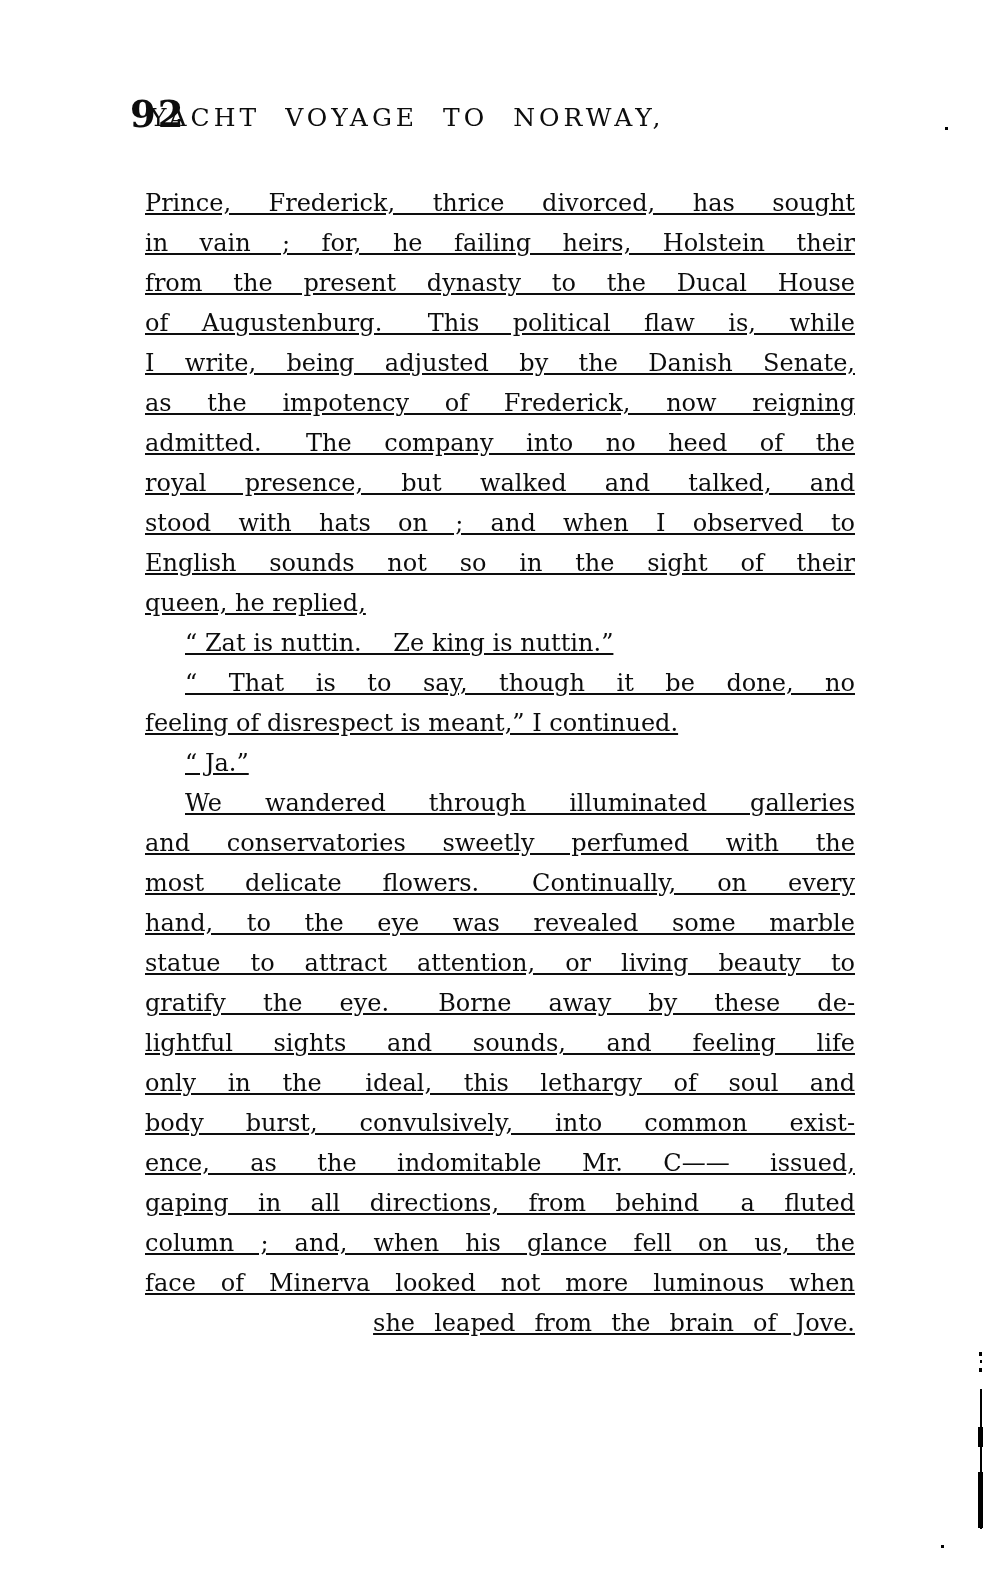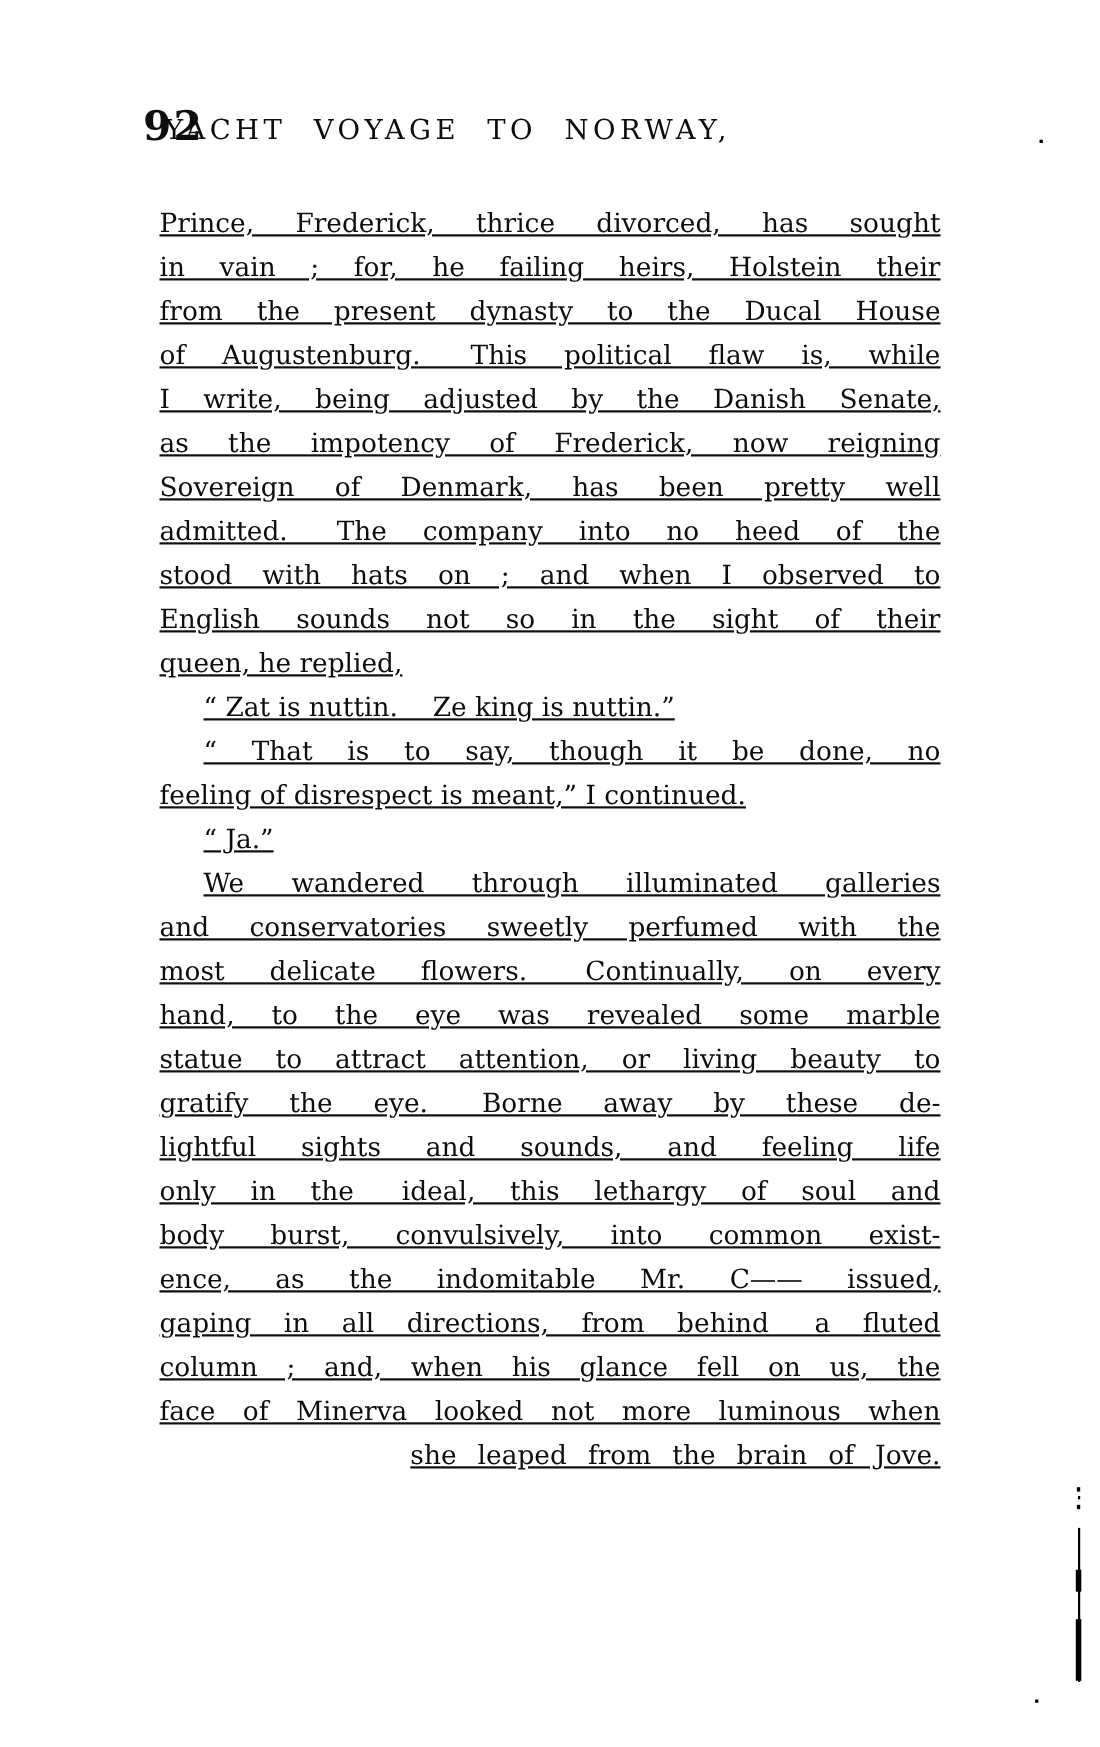--- a/index.html
+++ b/index.html
@@ -66,22 +66,22 @@
 
   <div class="running-title">YACHT VOYAGE TO NORWAY,</div>
 
   <div class="text-block">
       <div class="line just">Prince, Frederick, thrice divorced, has sought</div>
       <div class="line just">in vain ; for, he failing heirs, Holstein their</div>
       <div class="line just">from the present dynasty to the Ducal House</div>
       <div class="line just">of Augustenburg.  This political flaw is, while</div>
       <div class="line just">I write, being adjusted by the Danish Senate,</div>
       <div class="line just">as the impotency of Frederick, now reigning</div>
-      <div class="line just">Sovereign of Denmark, has been pretty well</div>
       <div class="line just">admitted.  The company into no heed of the</div>
+      <div class="line just">royal presence, but walked and talked, and</div>
       <div class="line just">stood with hats on ; and when I observed to</div>
       <div class="line just">English sounds not so in the sight of their</div>
       <div class="line">queen, he replied,</div>
       <div class="line indent">“ Zat is nuttin.  Ze king is nuttin.”</div>
       <div class="line just indent">“ That is to say, though it be done, no</div>
       <div class="line">feeling of disrespect is meant,” I continued.</div>
       <div class="line indent">“ Ja.”</div>
       <div class="line just indent">We wandered through illuminated galleries</div>
       <div class="line just">and conservatories sweetly perfumed with the</div>
       <div class="line just">most delicate flowers.  Continually, on every</div>

